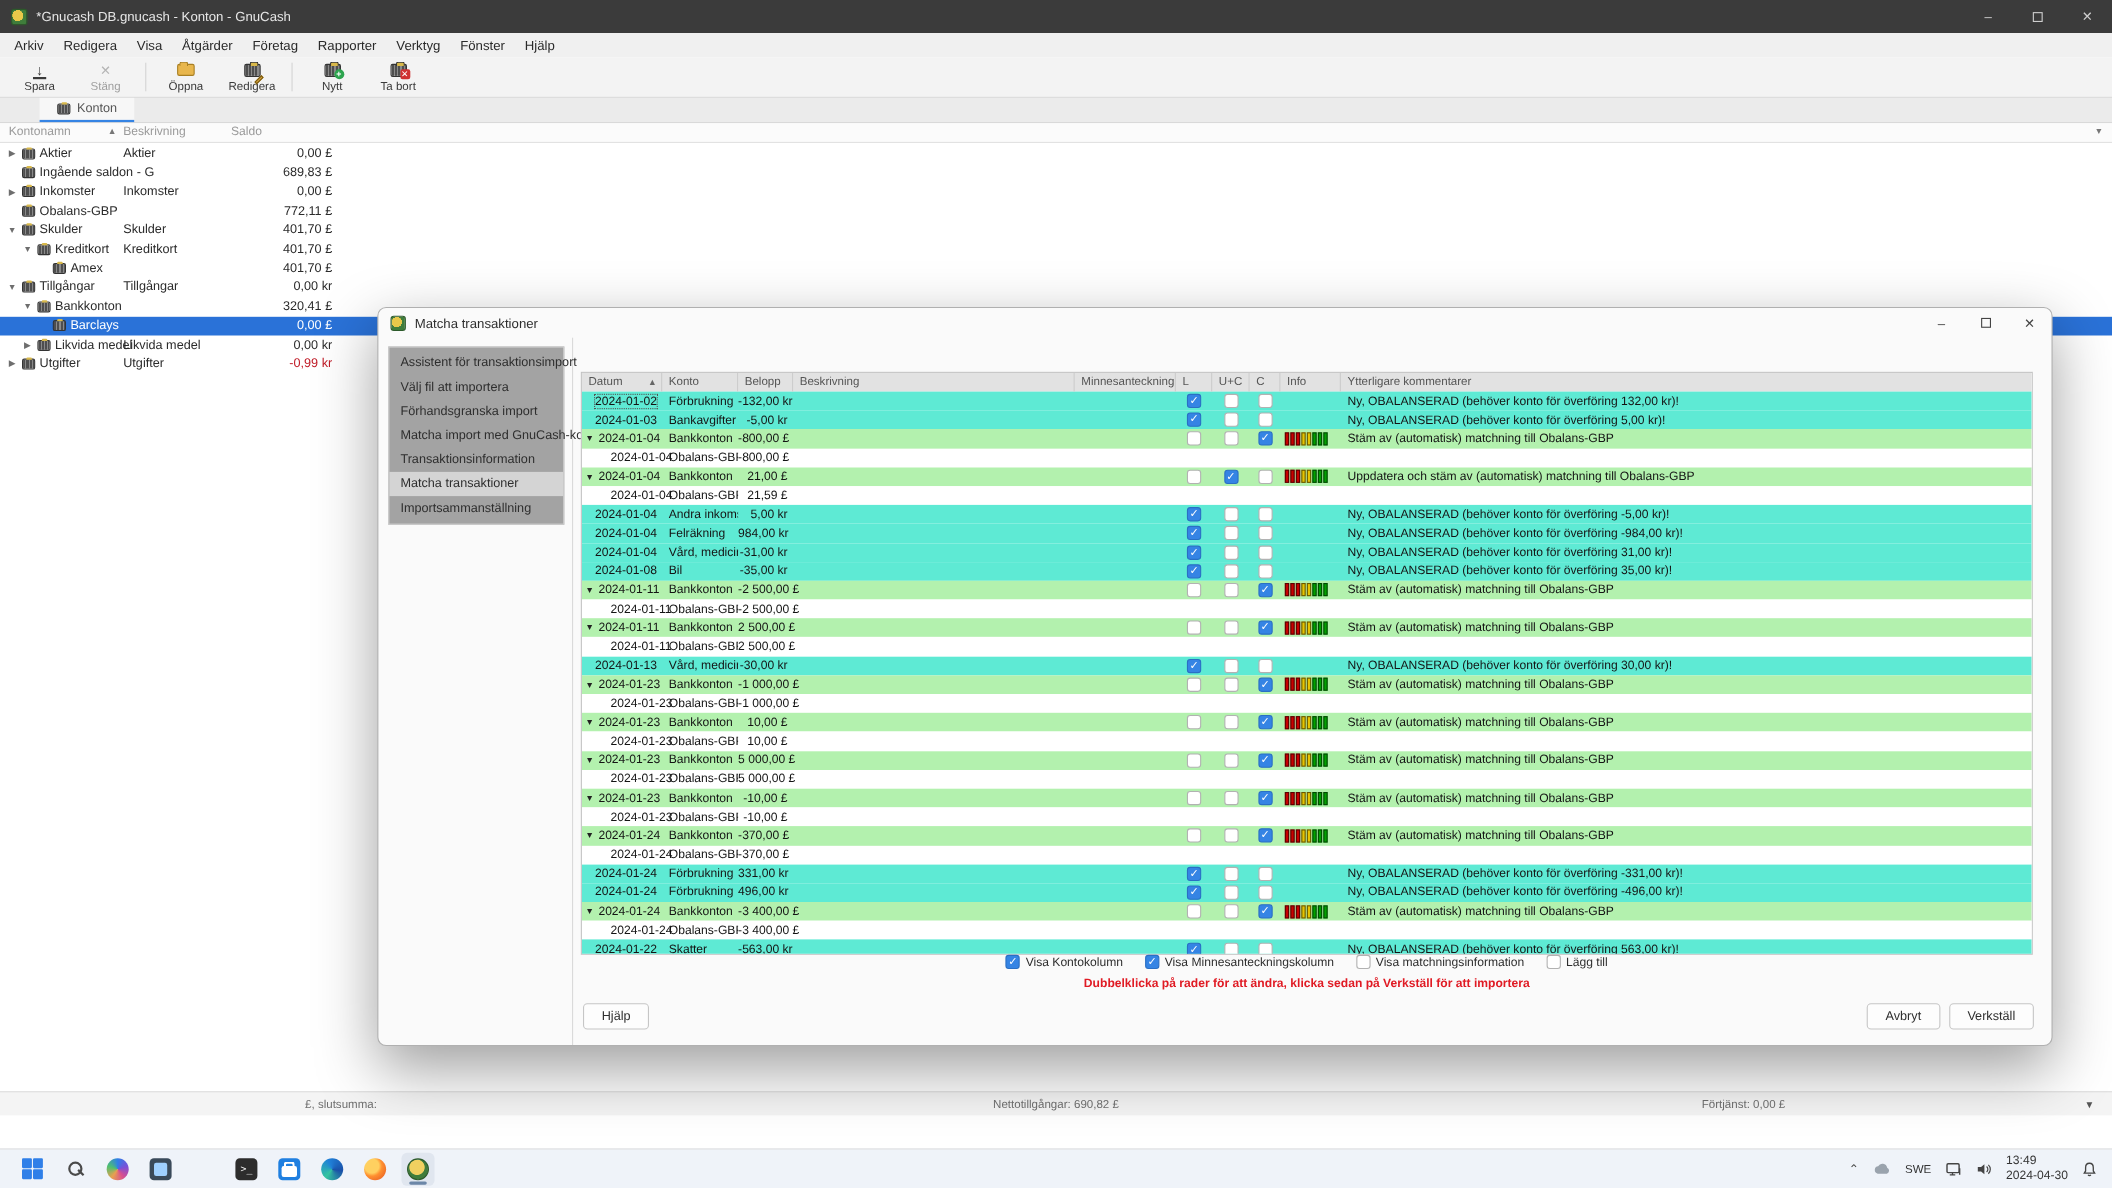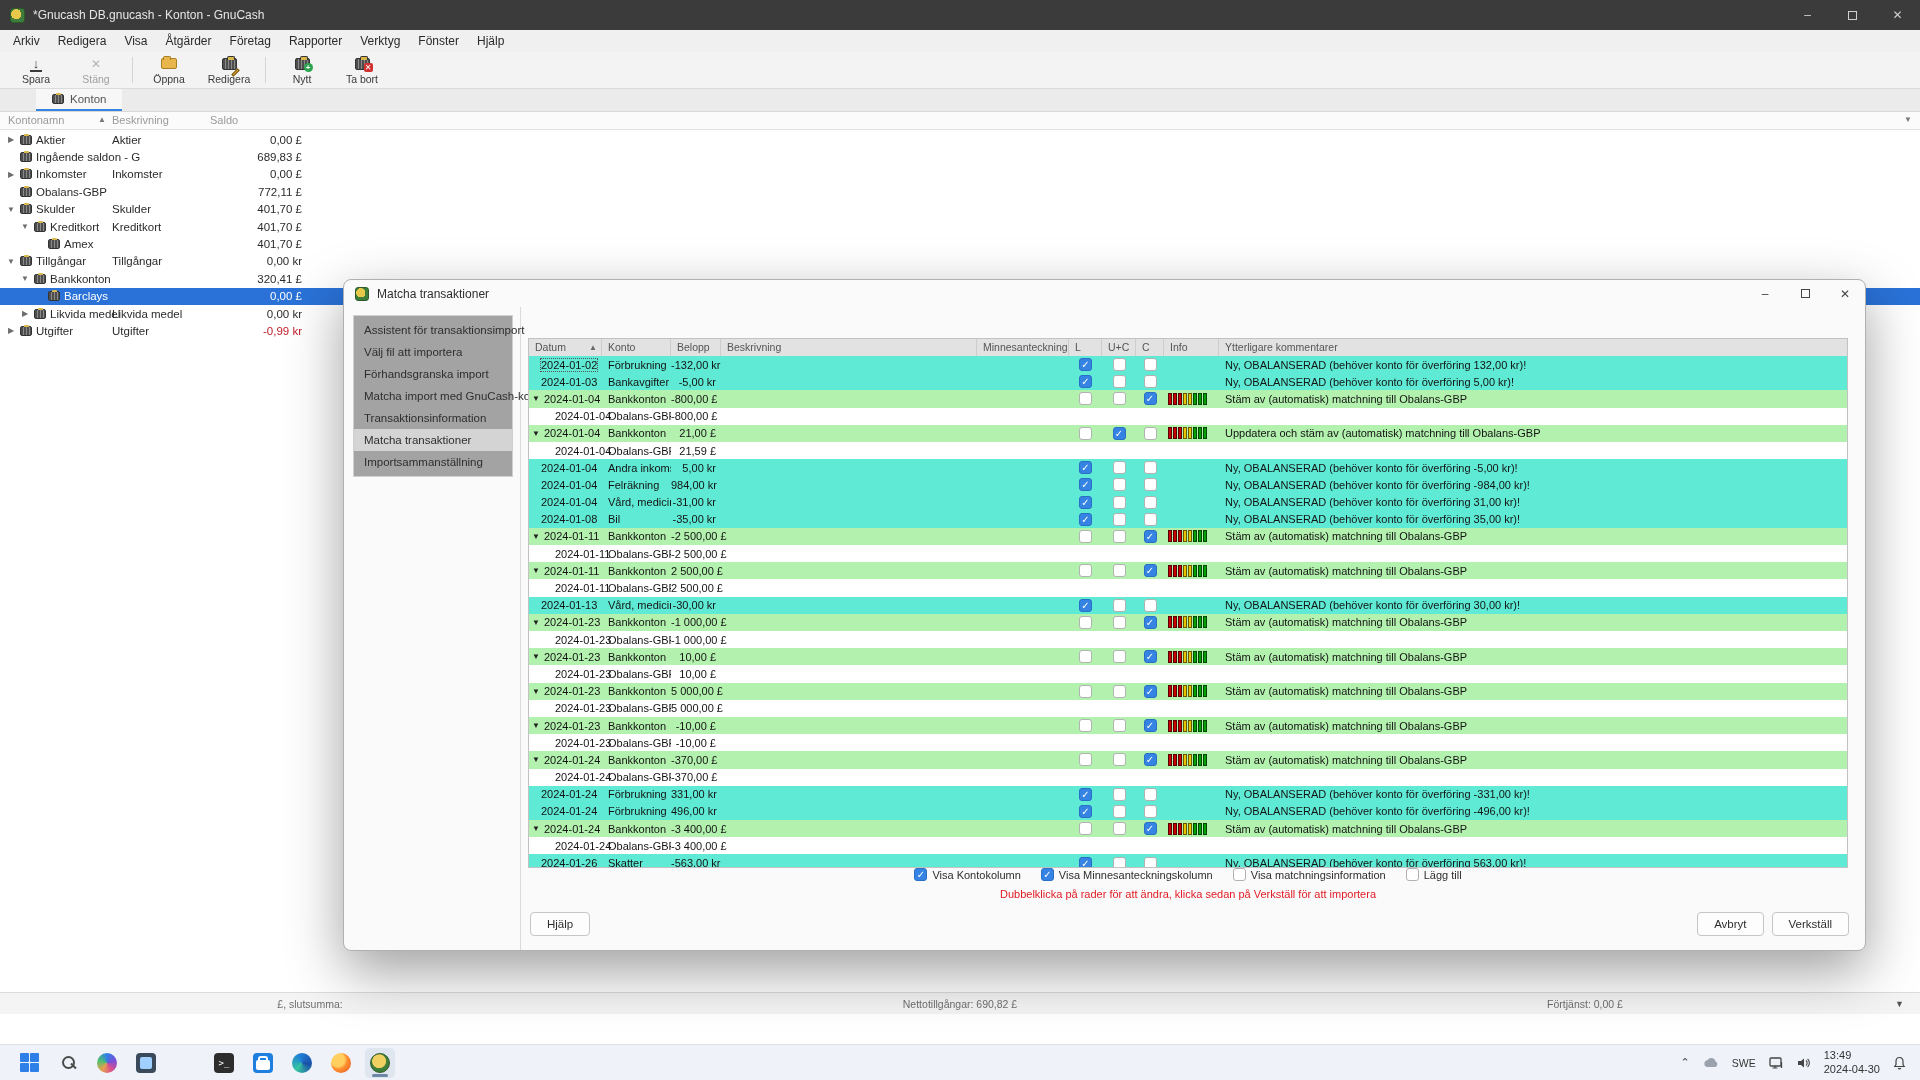--- a/index.html
+++ b/index.html
@@ -106,21 +106,21 @@
   .cbcell { display:flex; justify-content:center; }
   .cb { width:13px; height:13px; border:1px solid #b2b2b2; border-radius:3px; background:#fff; font-size:10px; line-height:12px; text-align:center; color:#fff; }
   .cb.on { background:#3584e4; border-color:#2a6fc4; }
   .bars { display:flex; gap:1px; padding-left:4px; }
   .bar { width:4px; height:12px; border:1px solid rgba(0,0,0,.55); }
   .bar.r { background:#c80000; } .bar.y { background:#e6c400; } .bar.g { background:#00a000; }
   .c-comment { padding-left:6px; white-space:nowrap; overflow:hidden; }
 
   .footer-checks { position:absolute; left:184px; top:588px; width:1320px; display:flex; justify-content:center; align-items:center; gap:20px; font-size:11px; color:#2e2e2e; }
   .fcheck { display:flex; align-items:center; gap:5px; }
-  .dlg-warning { position:absolute; left:184px; top:608px; width:1320px; text-align:center; font-size:11px; font-weight:normal; color:#e01b24; }
+  .dlg-warning { position:absolute; left:184px; top:608px; width:1320px; text-align:center; font-size:11px; font-weight:bold; color:#e01b24; }
   .btn { background:#fdfdfd; border:1px solid #c6c6c6; border-radius:4px; font-size:11.5px; color:#2e2e2e; padding:5px 16px; }
   .btn-help { position:absolute; left:186px; bottom:14px; }
   .dlg-actions { position:absolute; right:16px; bottom:14px; display:flex; gap:8px; }
 
   
   .taskbar { position:absolute; left:0; top:1044px; right:0; height:36px; background:#eff3f9; border-top:1px solid #e0e0e0; display:flex; align-items:center; }
   .tb-icons { display:flex; align-items:center; gap:9px; padding-left:14px; }
   .tb-slot { width:30px; height:30px; display:flex; align-items:center; justify-content:center; border-radius:5px; position:relative; }
   .tb-slot.active { background:#e0e6ef; }
   .tb-slot.active::after { content:""; position:absolute; bottom:1px; left:7px; width:16px; height:3px; border-radius:2px; background:#6c87a8; }
@@ -1008,21 +1008,21 @@
           <div class="c-desc"><span class="blurbar" style="width: 204px;"></span></div>
           <div class="c-memo"></div>
           <div class="cbcell"></div>
           <div class="cbcell"></div>
           <div class="cbcell"></div>
           <div></div>
           <div class="c-comment"></div>
         </div>
         <div class="mt-grid mt-row new">
           <div class="c-date">
-            <span class="dtext">2024-01-26</span>
+            <span class="dtext">2024-01-22</span>
           </div>
           <div class="c-acct">Skatter</div>
           <div class="c-amt">-563,00 kr</div>
           <div class="c-desc"><span class="blurbar" style="width: 257px;"></span></div>
           <div class="c-memo"></div>
           <div class="cbcell">
             <span class="cb on">✓</span>
           </div>
           <div class="cbcell">
             <span class="cb"></span>

